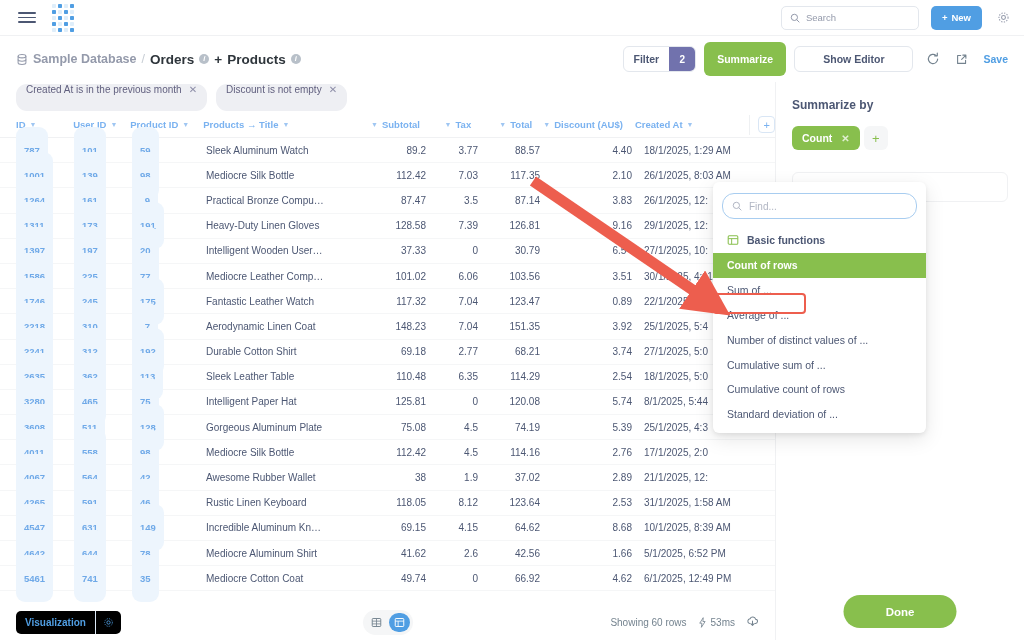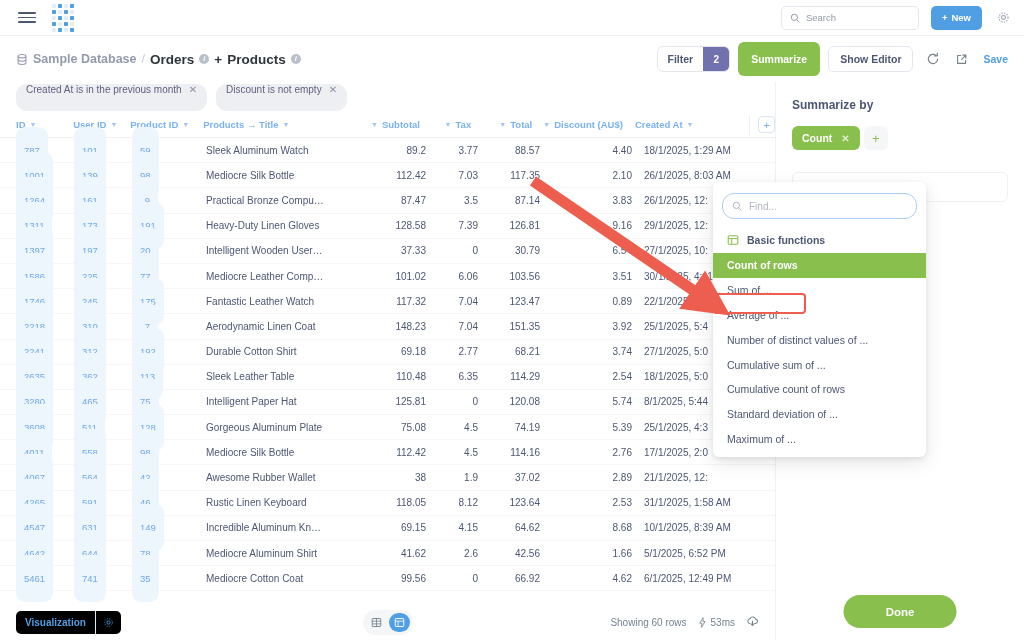--- a/index.html
+++ b/index.html
@@ -61,21 +61,21 @@
   .filter-lbl { display: flex; align-items: center; padding: 0 10px;
     font-size: 10.5px; font-weight: 700; color: #4c5773; cursor: pointer; }
   .filter-badge { display: flex; align-items: center; justify-content: center;
     min-width: 26px; background: #7172AD; color: #fff; font-size: 10px;
     font-weight: 700; cursor: pointer; }
   .btn-summarize { margin-left: 8px; height: 34px; background: #88BF4D; color: #fff;
     border-radius: 6px; font-size: 10.5px; font-weight: 700; display: flex;
     align-items: center; padding: 0 13px; cursor: pointer; }
   .btn-editor { margin-left: 8px; height: 26px; background: #fff; color: #4c5773;
     border: 1px solid #e3e7ed; border-radius: 6px; font-size: 10.5px; font-weight: 700;
-    display: flex; align-items: center; padding: 0 11px; cursor: pointer; }
+    display: flex; align-items: center; padding: 0 28px; cursor: pointer; }
   .icon-btn { margin-left: 12px; width: 16px; height: 16px; color: #74838f;
     display: flex; align-items: center; justify-content: center; cursor: pointer; }
   .btn-save { margin-left: 14px; color: #509ee3; font-size: 10.5px; font-weight: 700; cursor: pointer; }
 
   
   .chipbar { position: absolute; top: 84px; left: 16px; display: flex; gap: 9px; }
   .chip {
     height: 27px; background: #EEEFF3; border-radius: 11px;
     display: flex; gap: 7px; padding: 0 10px;
     font-size: 10px; color: #605f7e; cursor: pointer;
@@ -94,21 +94,21 @@
   .addcol { width: 17px; height: 17px; border: 1px solid #d9e6f5; border-radius: 4px;
     color: #7ab2f0; font-size: 11px; display: flex; align-items: center;
     justify-content: center; cursor: pointer; }
   .hdivider { width:1px; height:20px; background:#eef0f2; margin: 0 8px; }
 
   .row { display: flex; height: 25.2px; align-items: center; padding-left: 16px;
     border-bottom: 1px solid #f5f6f7; }
   .cell { font-size: 10px; color: #4c5773; white-space: nowrap; overflow: hidden; }
   .cell.num { text-align: right; }
   .pill { display: inline-block; background: #EDF5FD; color: #6FA9E8;
-    border-radius: 9px; padding: 18px 8px; font-size: 9.5px; font-weight: 400;
+    border-radius: 9px; padding: 18px 8px; font-size: 9.5px; font-weight: 700;
     min-width: 26px; text-align: right; cursor: pointer; }
 
   
   .c-id     { width: 58px; }
   .c-uid    { width: 58px; }
   .c-pid    { width: 74px; }
   .c-title  { width: 152px; padding-right: 8px; text-overflow: ellipsis; }
   .c-sub    { width: 68px; }
   .c-tax    { width: 52px; }
   .c-tot    { width: 62px; }
@@ -512,21 +512,21 @@
           <div class="cell c-tax num">2.6</div>
           <div class="cell c-tot num">42.56</div>
           <div class="cell c-disc num">1.66</div>
           <div class="cell c-date">5/1/2025, 6:52 PM</div>
         </div>
         <div class="row">
           <div class="cell c-id"><span class="pill">5461</span></div>
           <div class="cell c-uid"><span class="pill">741</span></div>
           <div class="cell c-pid"><span class="pill">35</span></div>
           <div class="cell c-title">Mediocre Cotton Coat</div>
-          <div class="cell c-sub num">99.56</div>
+          <div class="cell c-sub num">49.74</div>
           <div class="cell c-tax num">0</div>
           <div class="cell c-tot num">66.92</div>
           <div class="cell c-disc num">4.62</div>
           <div class="cell c-date">6/1/2025, 12:49 PM</div>
         </div>
       </div>
   </div>
 
   <div class="sidebar">
     <div class="sb-title">Summarize by</div>
@@ -604,23 +604,20 @@
           <span>Number of distinct values of ...</span>
         </div>
         <div class="popup-item">
           <span>Cumulative sum of ...</span>
         </div>
         <div class="popup-item">
           <span>Cumulative count of rows</span>
         </div>
         <div class="popup-item">
           <span>Standard deviation of ...</span>
-        </div>
-        <div class="popup-item">
-          <span>Maximum of ...</span>
         </div>
       </div>
   </div>
   <div class="hl-box"></div>
 
   <svg class="arrow-svg" viewBox="0 0 1024 640">
     <defs>
       <marker id="ah" markerWidth="4.2" markerHeight="4.2" refX="1.2" refY="2.1" orient="auto">
         <polygon points="0,0 4.2,2.1 0,4.2" fill="#ED5E4E"></polygon>
       </marker>

